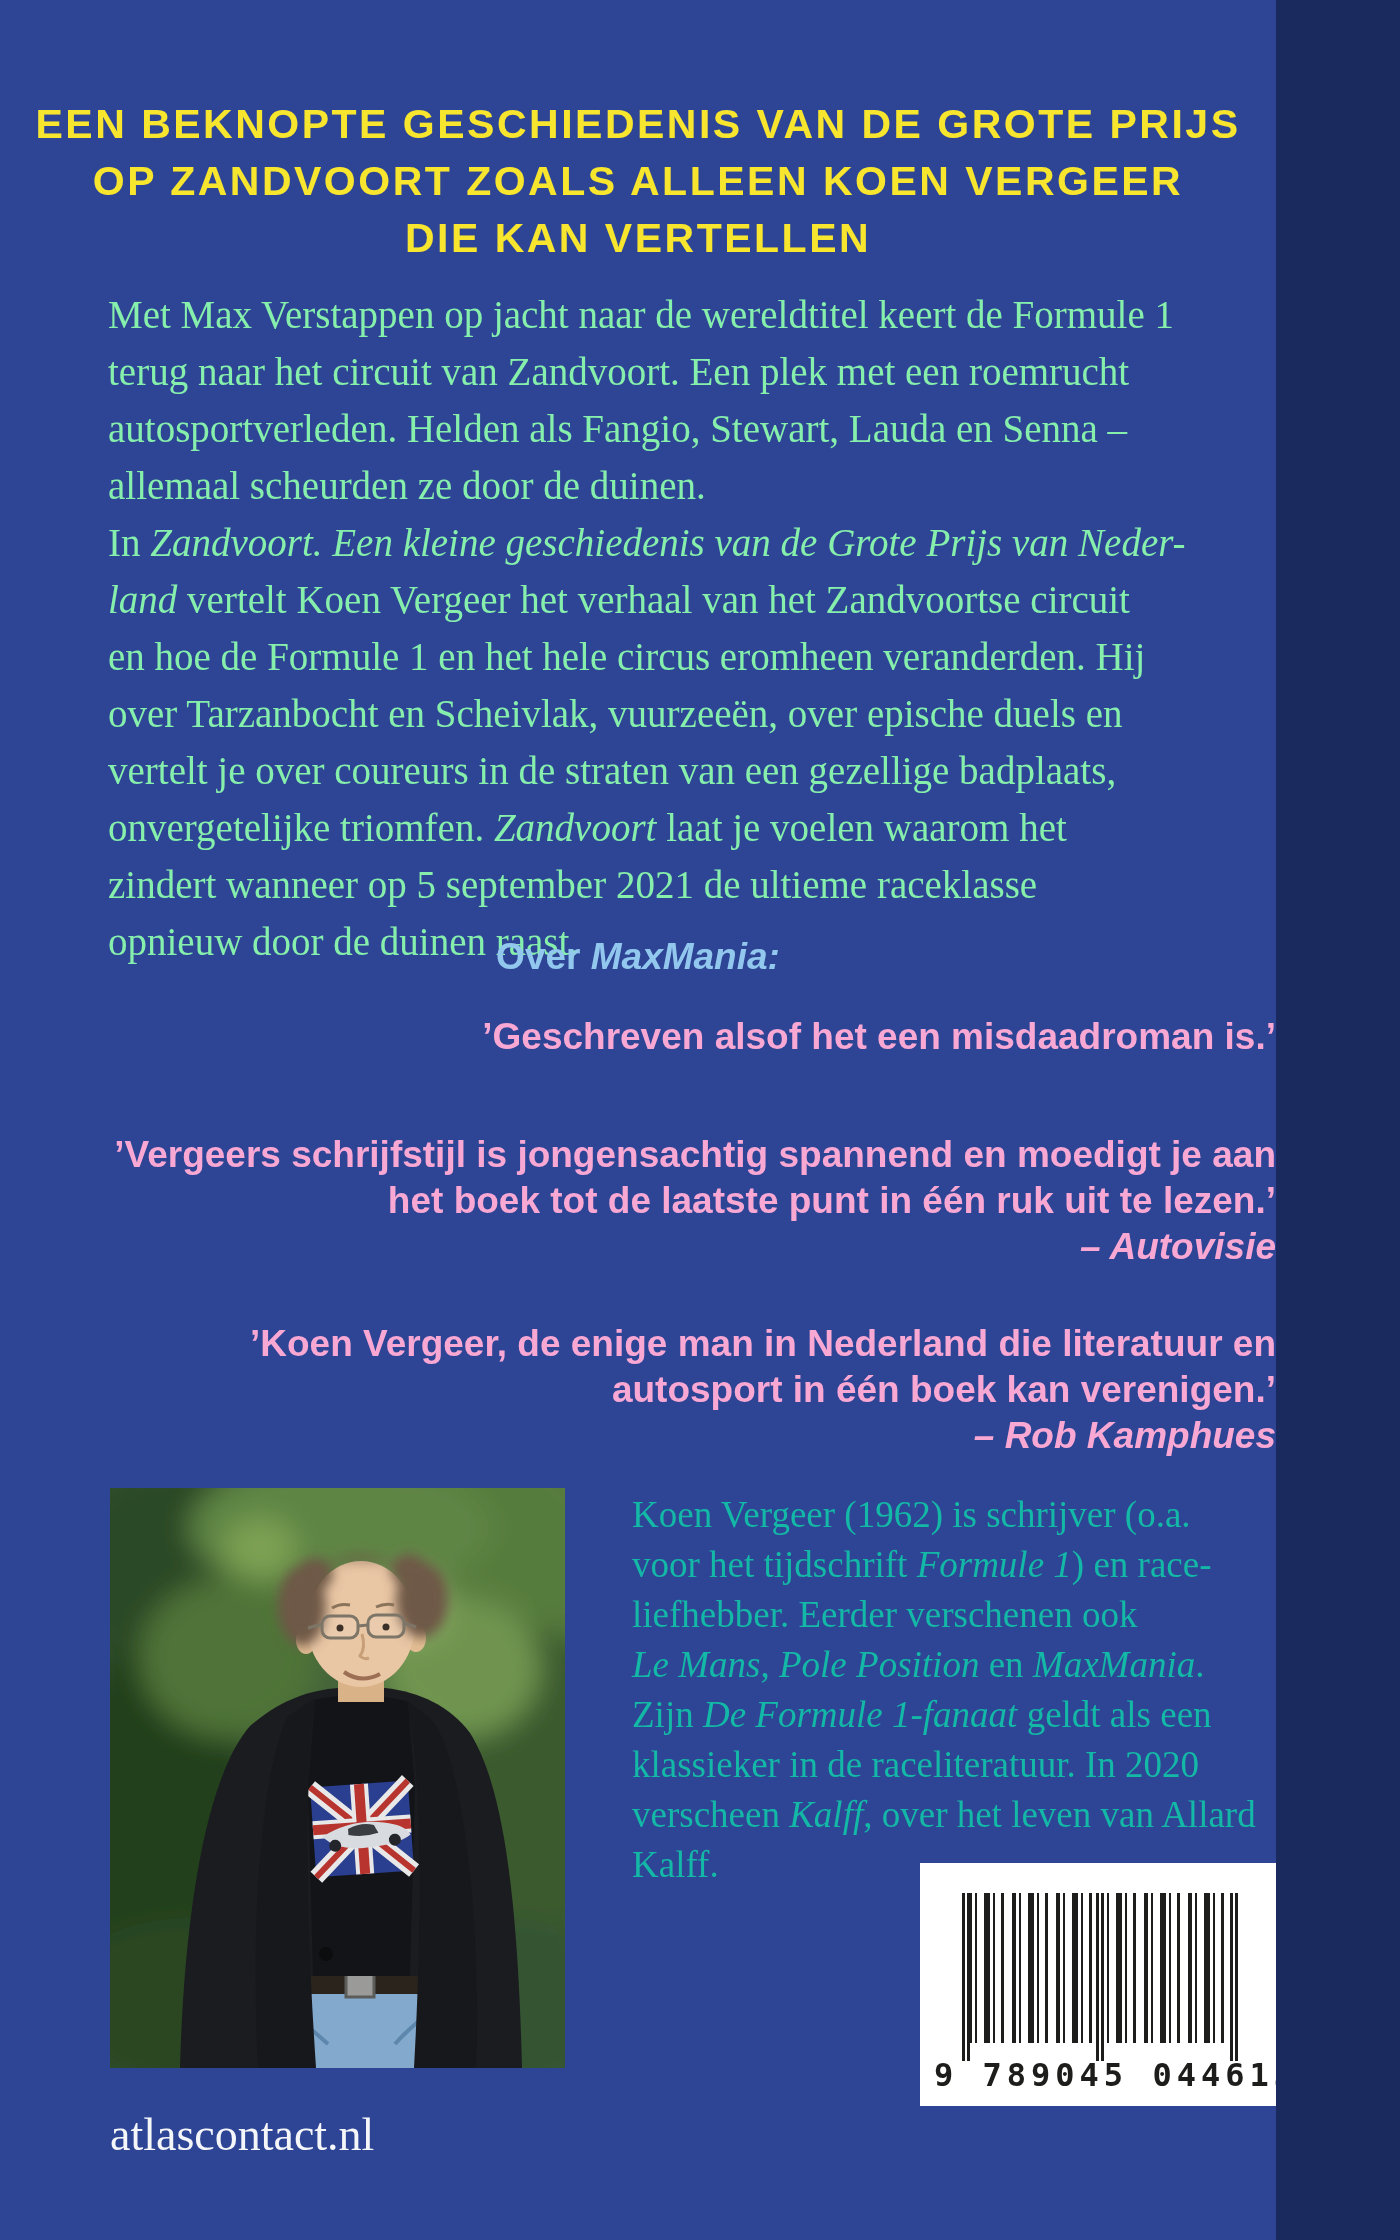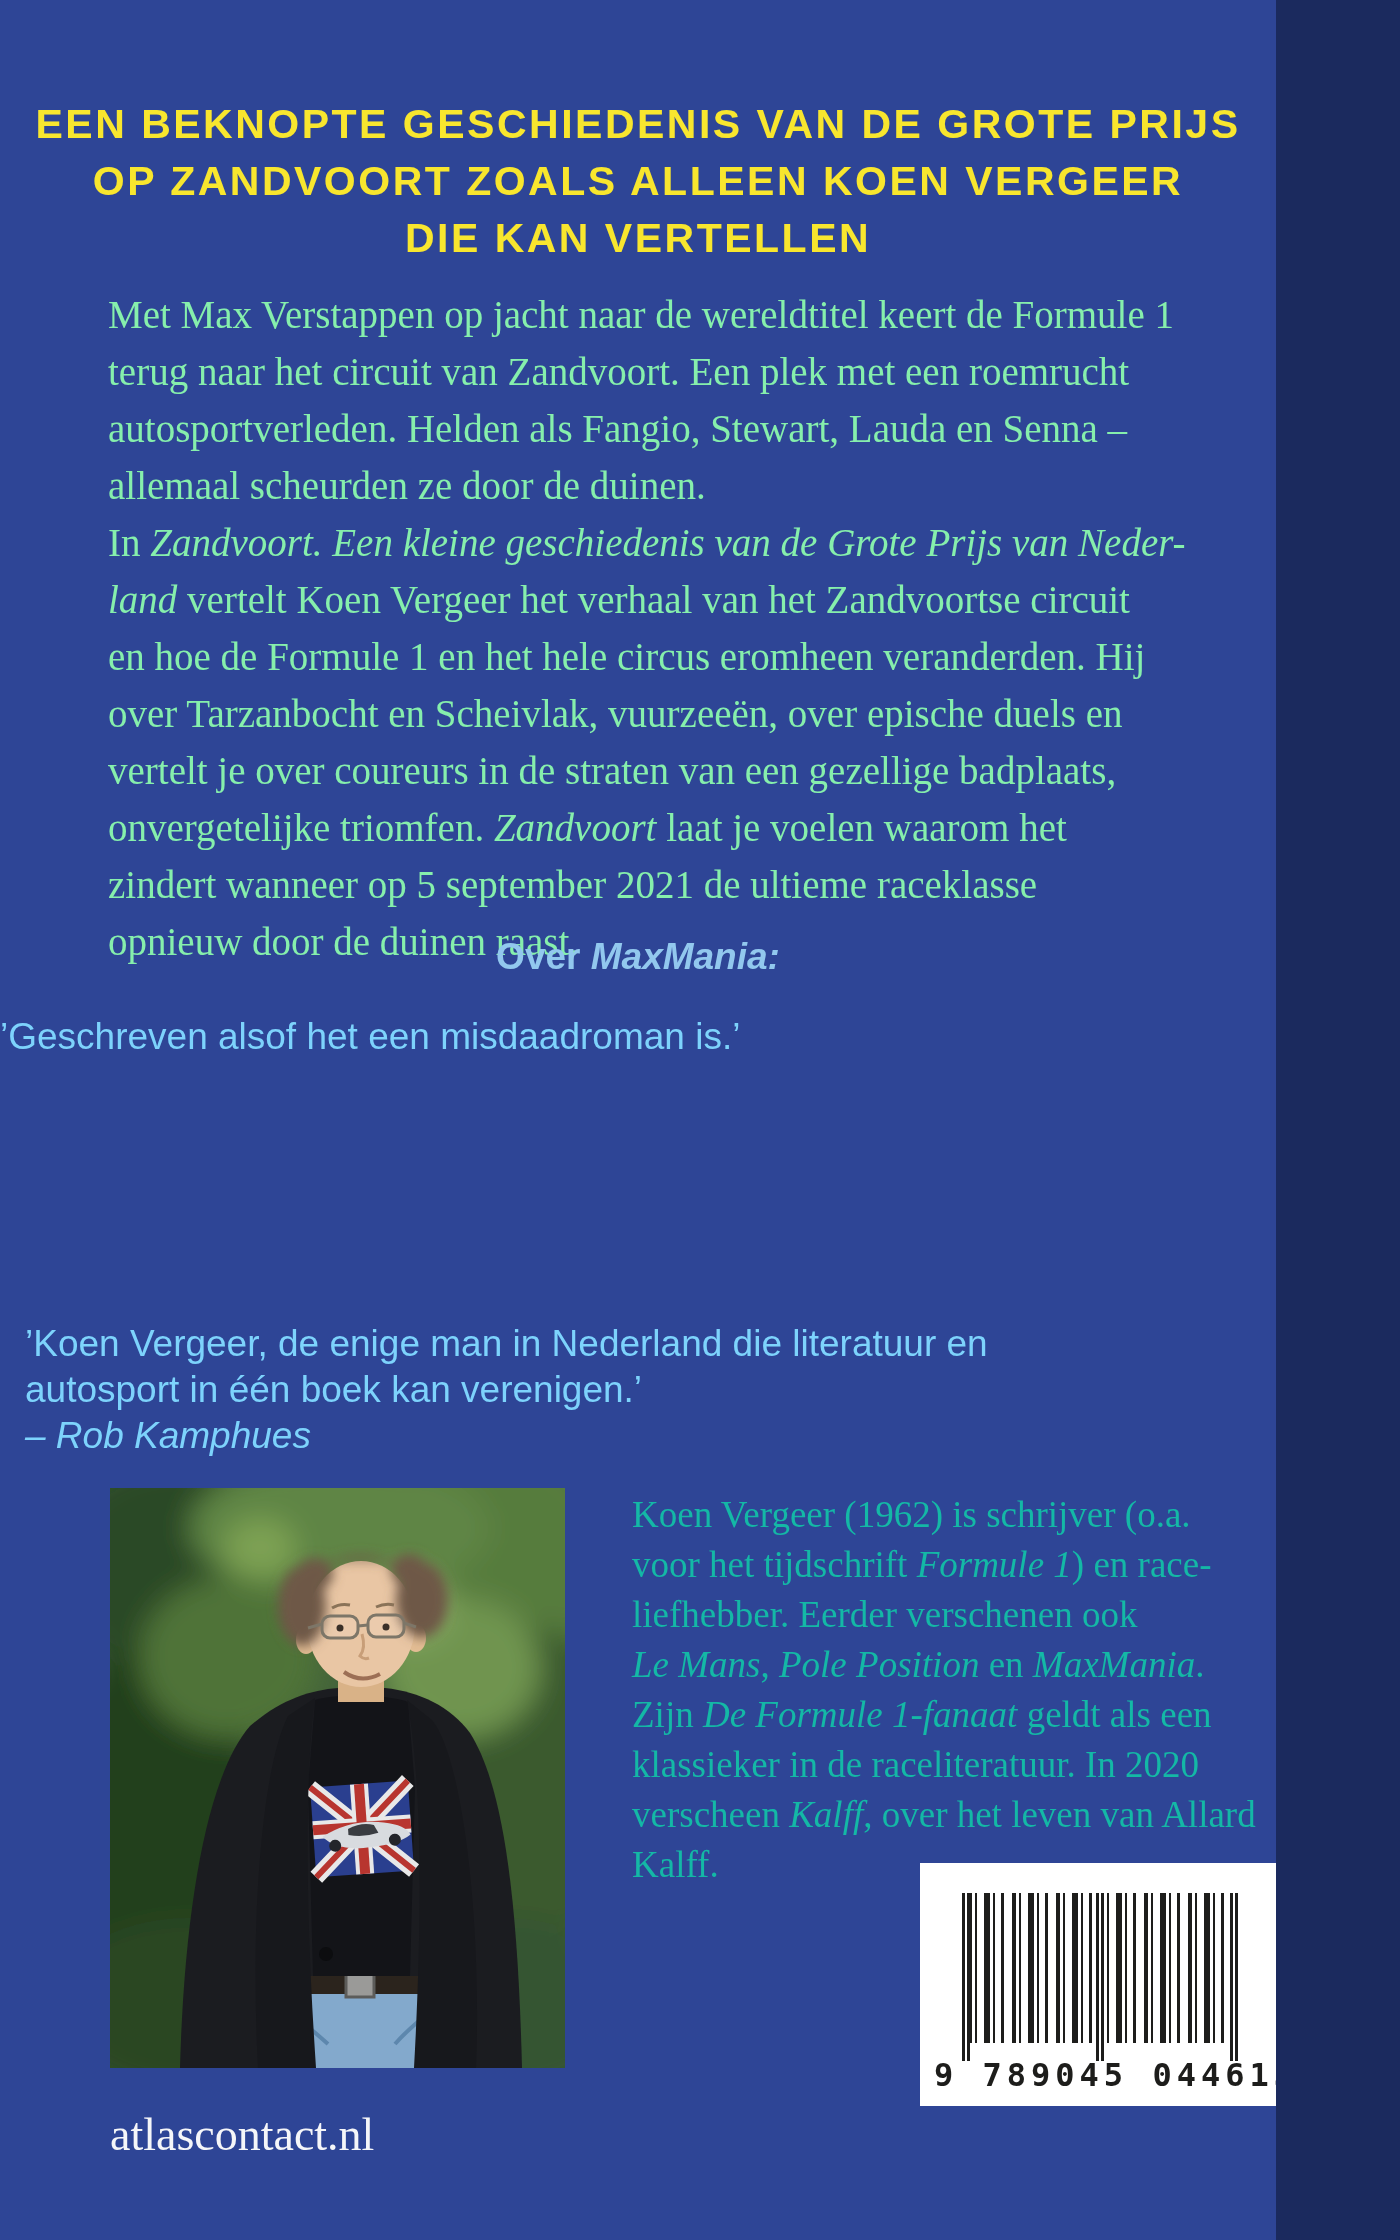--- a/index.html
+++ b/index.html
@@ -18,22 +18,22 @@
     color:#86efac;font-family:"Liberation Serif",serif;
     font-size:39px;line-height:57px;
   }
   .synopsis .i,.bio .i{font-style:italic;}
   .over-heading{
     position:absolute;top:936px;left:0;right:0;text-align:center;
     color:#92c8ee;font-weight:700;font-size:37px;
   }
   .over-heading .title-it{font-style:italic;}
   .quote{
-    position:absolute;left:0;right:0;text-align:left;
-    color:#7dd3fc;font-weight:400;font-size:37px;line-height:46px;
+    position:absolute;left:0;right:0;text-align:right;
+    color:#f9a8d4;font-weight:700;font-size:37px;line-height:46px;
   }
   .quote-1{top:1014px;}
   .quote-2{top:1132px;}
   .quote-3{top:1321px;margin-left:25px;}
   .quote .attribution{font-style:italic;}
   .author-photo{
     position:absolute;left:110px;top:1488px;width:455px;height:580px;
   }
   .bio{
     position:absolute;left:632px;top:1490px;width:720px;
@@ -100,20 +100,27 @@
   <div class="over-heading">
     <span>Over </span><span class="title-it">MaxMania:</span>
   </div>
 
   <div class="quote quote-1">
     <div>
         <div>’Geschreven alsof het een misdaadroman is.’</div>
       </div>
   </div>
 
+  <div class="quote quote-2">
+    <div>
+        <div>’Vergeers schrijfstijl is jongensachtig spannend en moedigt je aan</div>
+        <div>het boek tot de laatste punt in één ruk uit te lezen.’</div>
+      </div>
+    <div class="attribution">– Autovisie</div>
+  </div>
 
   <div class="quote quote-3">
     <div>
         <div>’Koen Vergeer, de enige man in Nederland die literatuur en</div>
         <div>autosport in één boek kan verenigen.’</div>
       </div>
     <div class="attribution">– Rob Kamphues</div>
   </div>
 
   <svg class="author-photo" viewBox="0 0 455 580" preserveAspectRatio="none" role="img">

